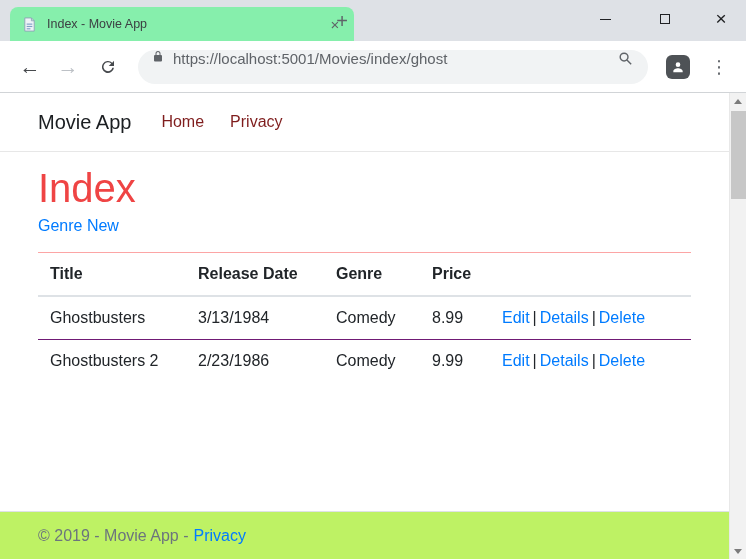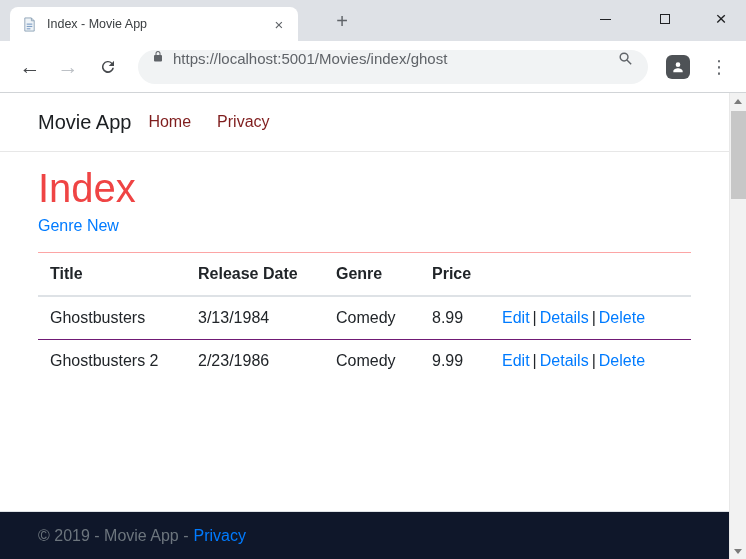--- a/index.html
+++ b/index.html
@@ -6,22 +6,22 @@
   html,body { margin:0; padding:0; }
   body {
     width:746px; height:559px; position:relative; overflow:hidden;
     font-family:"Liberation Sans", sans-serif; background:#fff;
   }
 
   
   .chrome { position:absolute; top:0; left:0; width:746px; height:93px; background:#dee1e6; }
   .tabstrip { position:absolute; top:0; left:0; right:0; height:41px; }
   .tab {
-    position:absolute; left:10px; top:7px; width:288px; height:34px;
-    background:#ffffff; border-radius:8px 8px 0 0;
+    position:absolute; left:10px; top:7px; width:344px; height:34px;
+    background:#86efac; border-radius:8px 8px 0 0;
     display:flex; align-items:center; padding:0 10px 0 12px;
   }
   .tab-title { flex:1; font-size:12.5px; color:#3c4043; margin-left:10px; white-space:nowrap; overflow:hidden; }
   .tab-close { width:18px; height:18px; display:flex; align-items:center; justify-content:center;
     font-size:15px; color:#5f6368; border-radius:50%; cursor:default; }
   .newtab-btn { position:absolute; left:330px; top:9px; width:24px; height:24px;
     display:flex; align-items:center; justify-content:center; font-size:20px; color:#5f6368; }
 
   .win-btn { position:absolute; top:4px; width:42px; height:30px;
     display:flex; align-items:center; justify-content:center; color:#202124; }
@@ -44,38 +44,38 @@
 
   .profile-btn { position:absolute; left:666px; top:14px; width:24px; height:24px;
     background:#4e5256; border-radius:6px; display:flex; align-items:center; justify-content:center; }
   .menu-btn { position:absolute; left:704px; top:10px; width:30px; height:32px;
     display:flex; align-items:center; justify-content:center; font-size:18px; color:#5f6368; letter-spacing:0; }
 
   
   .page { position:absolute; top:93px; left:0; width:729px; height:466px; background:#fff; overflow:hidden; }
 
   .site-navbar { height:59px; border-bottom:1px solid #e7e7e7; display:flex; align-items:center; padding:0 38px; background:#fff; }
-  .brand { font-size:20px; color:#1b1e21; text-decoration:none; margin-right:17px; }
+  .brand { font-size:20px; color:#1b1e21; text-decoration:none; margin-right:30px; }
   .nav-link { font-size:16px; color:#7f1d1d; text-decoration:none; margin-right:26px; }
 
   .container { padding:14px 38px 0 38px; }
   h1.page-title { margin:0 0 6px 0; font-size:40px; line-height:44px; font-weight:500; color:#ef4444; }
   .create-link { display:inline-block; font-size:16px; line-height:20px; color:#007bff; text-decoration:none; margin-bottom:16px; }
 
   table.movies { width:100%; border-collapse:collapse; font-size:16px; color:#212529; }
   table.movies th, table.movies td { text-align:left; padding:12px; vertical-align:top; }
   table.movies thead th { border-top:1px solid #fca5a5; border-bottom:2px solid #dee2e6; font-weight:700; }
   table.movies tbody td { border-top:1px solid #701a75; }
   .col-title { width:148px; } .col-date { width:138px; } .col-genre { width:96px; } .col-price { width:70px; }
   .action-link { color:#007bff; text-decoration:none; }
   .sep { color:#212529; margin:0 3px; }
 
   .site-footer { position:absolute; left:0; bottom:0; width:100%; height:48px;
     border-top:1px solid #dee2e6; display:flex; align-items:center; padding:0 38px;
-    color:#6c757d; font-size:16px; background:#0f172a; }
+    color:#6c757d; font-size:16px; background:#bef264; }
   .footer-privacy { color:#007bff; text-decoration:none; margin-left:5px; }
 
   
   .scrollbar { position:absolute; top:93px; right:0; width:17px; height:466px; background:#f2f2f2; border-left:1px solid #e8e8e8; }
   .scroll-btn { position:absolute; left:0; width:16px; height:16px; display:flex; align-items:center; justify-content:center; }
   .scroll-btn.up { top:0; } .scroll-btn.down { bottom:0; }
   .tri-up { width:0; height:0; border-left:4px solid transparent; border-right:4px solid transparent; border-bottom:5px solid #7b7b7b; }
   .tri-down { width:0; height:0; border-left:4px solid transparent; border-right:4px solid transparent; border-top:5px solid #7b7b7b; }
   .scroll-thumb { position:absolute; left:1px; top:18px; width:15px; height:88px; background:#c7c7c7; }
 </style>

